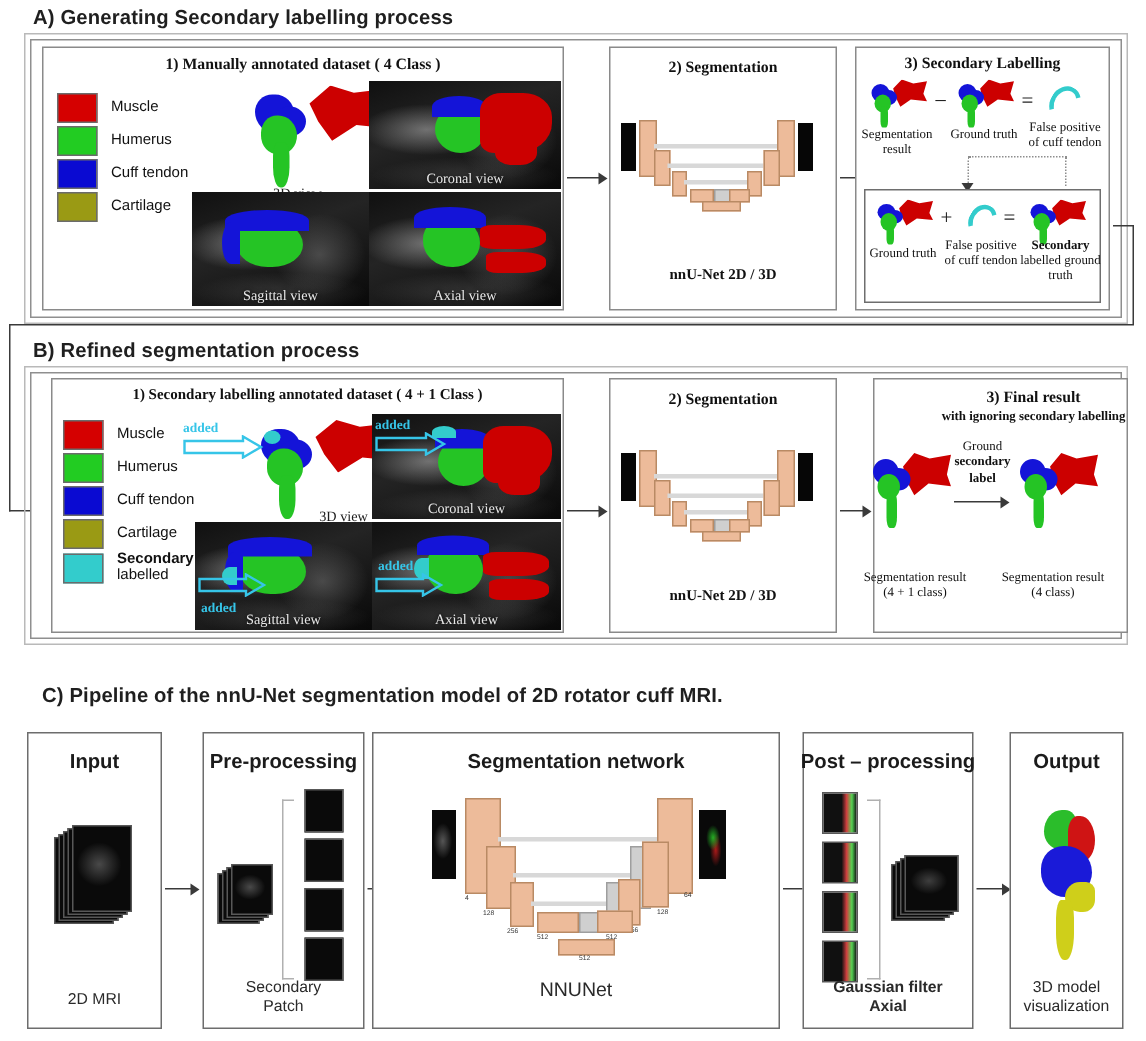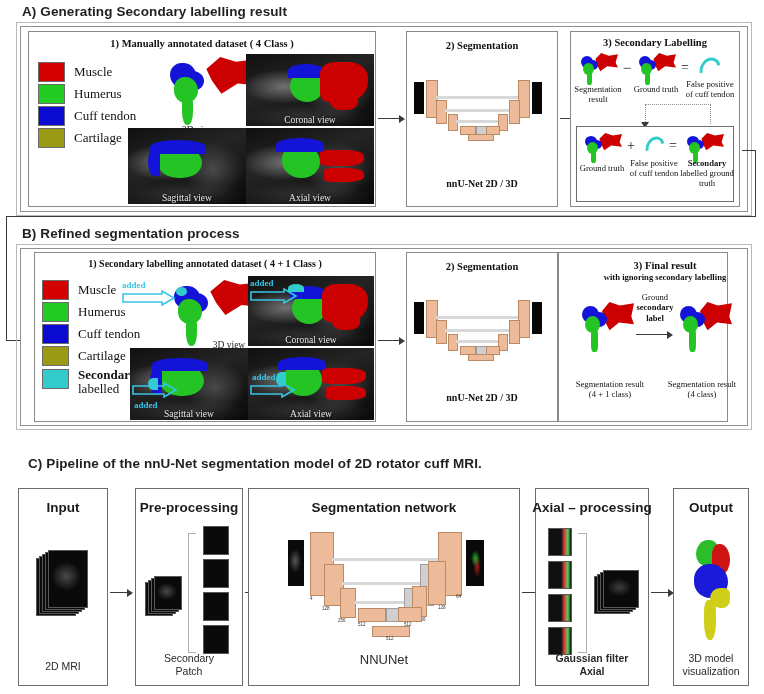--- a/index.html
+++ b/index.html
@@ -11,21 +11,21 @@
   .outerframe{position:absolute;border:1px solid #b9b9b9;box-sizing:border-box;}
   .innerframe{position:absolute;border:1px solid #8f8f8f;box-sizing:border-box;background:#fff;}
 
   .stagebox{position:absolute;border:1px solid #8a8a8a;box-sizing:border-box;background:#fff;}
   .stage-head{text-align:center;font-family:"Liberation Serif",serif;font-weight:bold;color:#111;}
 
   
   .legend{position:absolute;}
   .legrow{display:flex;align-items:center;margin-bottom:2px;}
   .swatch{width:27px;height:20px;border:1px solid #6b6b6b;box-sizing:border-box;flex:0 0 auto;}
-  .leglabel{font-family:Liberation Serif, serif;font-size:13px;color:#111;margin-left:9px;line-height:1.05;}
+  .leglabel{font-family:Liberation Sans, sans-serif;font-size:10px;color:#111;margin-left:9px;line-height:1.05;}
   .leglabel b{font-weight:bold;}
 
   
   .mri{position:absolute;background:#050505;overflow:hidden;}
   .mri .cap{position:absolute;bottom:1px;width:100%;text-align:center;color:#e8e8e8;
             font-family:"Liberation Serif",serif;font-size:9.5px;text-shadow:0 0 3px #000;}
   .tissue{position:absolute;border-radius:50%;}
   .noise{position:absolute;inset:0;
      background:
        radial-gradient(ellipse 55% 38% at 30% 45%, rgba(190,190,190,.5), rgba(0,0,0,0) 62%),
@@ -64,21 +64,21 @@
   .bracket{position:absolute;border:1.6px solid #b0b0b0;border-right:none;}
   .bracket.rev{border:1.6px solid #b0b0b0;border-left:none;}
 
   .op{position:absolute;font-family:"Liberation Serif",serif;color:#222;text-align:center;}
   .cap-s{position:absolute;text-align:center;font-family:"Liberation Serif",serif;font-size:8.6px;color:#111;line-height:1.15;}
   .cap-s b{font-weight:bold;}
 </style>
 </head>
 <body>
 
-<div class="panel-title" style="position:absolute;left:22px;top:4px;">A) Generating Secondary labelling result</div>
+<div class="panel-title" style="position:absolute;left:22px;top:4px;">A) Generating Secondary labelling process</div>
 
 <div class="outerframe" style="left:16px;top:22px;width:736px;height:194px;"></div>
 <div class="innerframe" style="left:20px;top:26px;width:728px;height:186px;"></div>
 
 <div class="stagebox" style="left:28px;top:31px;width:348px;height:176px;">
   <div class="stage-head" style="margin-top:6px;font-size:10.5px;">1) Manually annotated dataset ( 4 Class )</div>
 </div>
 
 <div class="legend" style="left:38px;top:62px;width:115px;">
   <div class="legrow">
@@ -350,21 +350,21 @@
   <div class="ublk" style="left:46px;top:48px;width:14px;height:7px;"></div>
   <div class="ublk gray" style="left:62px;top:48px;width:10px;height:7px;"></div>
   <div class="ublk" style="left:72px;top:48px;width:12px;height:7px;"></div>
   <div class="ublk" style="left:54px;top:56px;width:24px;height:5px;"></div>
 </div>
 <div style="position:absolute;left:406px;top:392px;width:152px;text-align:center;font-family:'Liberation Serif',serif;font-weight:bold;font-size:10px;color:#111;">nnU-Net 2D / 3D</div>
 
 <div class="aline" style="left:560px;top:340px;width:16px;height:1px;"></div>
 <div class="ahead r" style="left:575px;top:337px;"></div>
 
-<div class="stagebox" style="left:558px;top:252px;width:170px;height:170px;padding-left:44px;">
+<div class="stagebox" style="left:582px;top:252px;width:170px;height:170px;padding-left:44px;">
   <div class="stage-head" style="margin-top:7px;font-size:10.5px;">3) Final result</div>
   <div class="stage-head" style="margin-top:1px;font-size:8.6px;">with ignoring secondary labelling</div>
 </div>
 
 <div style="position:absolute;left:628px;top:292px;width:54px;text-align:center;font-family:'Liberation Serif',serif;font-size:8.6px;color:#111;line-height:1.2;">
   <span>Ground</span><br>
   <b>secondary</b><br>
   <b>label</b>
 </div>
 <div class="aline" style="left:636px;top:334px;width:32px;height:1px;"></div>
@@ -476,21 +476,21 @@
   <div class="ulbl" style="left:98px;top:108px;font-size:4.5px;">512</div>
 </div>
 <div class="cfoot" style="left:248px;top:652px;width:272px;font-size:13px;">
   <span>NNUNet</span>
 </div>
 
 <div class="aline" style="left:522px;top:592px;width:18px;height:1px;"></div>
 <div class="ahead r" style="left:539px;top:589px;"></div>
 
 <div class="cbox" style="left:535px;top:488px;width:114px;height:198px;"></div>
-<div class="chead" style="left:531px;top:500px;width:122px;">Axial – processing</div>
+<div class="chead" style="left:531px;top:500px;width:122px;">Post – processing</div>
 <div class="slabstack" style="left:548px;top:528px;width:40px;height:128px;">
   <div class="slab" style="left:0px;top:0px;width:22px;height:26px;background:
      linear-gradient(90deg,#101010 55%,rgba(200,30,30,.85) 70%,rgba(40,200,40,.8) 86%,#101010);"></div>
   <div class="slab" style="left:0px;top:33px;width:22px;height:26px;background:
      linear-gradient(90deg,#101010 55%,rgba(200,30,30,.85) 70%,rgba(40,200,40,.8) 86%,#101010);"></div>
   <div class="slab" style="left:0px;top:66px;width:22px;height:26px;background:
      linear-gradient(90deg,#101010 55%,rgba(200,30,30,.85) 70%,rgba(40,200,40,.8) 86%,#101010);"></div>
   <div class="slab" style="left:0px;top:99px;width:22px;height:26px;background:
      linear-gradient(90deg,#101010 55%,rgba(200,30,30,.85) 70%,rgba(40,200,40,.8) 86%,#101010);"></div>
 </div>

